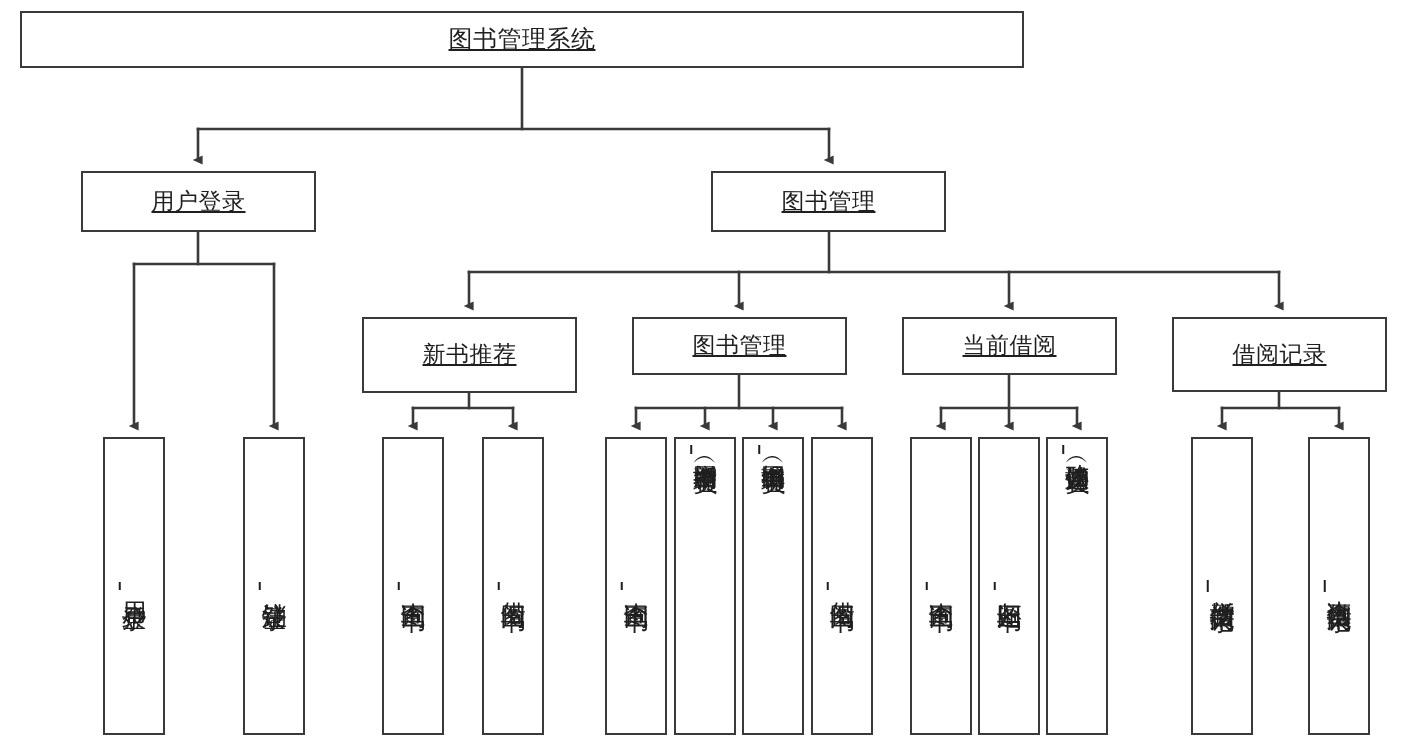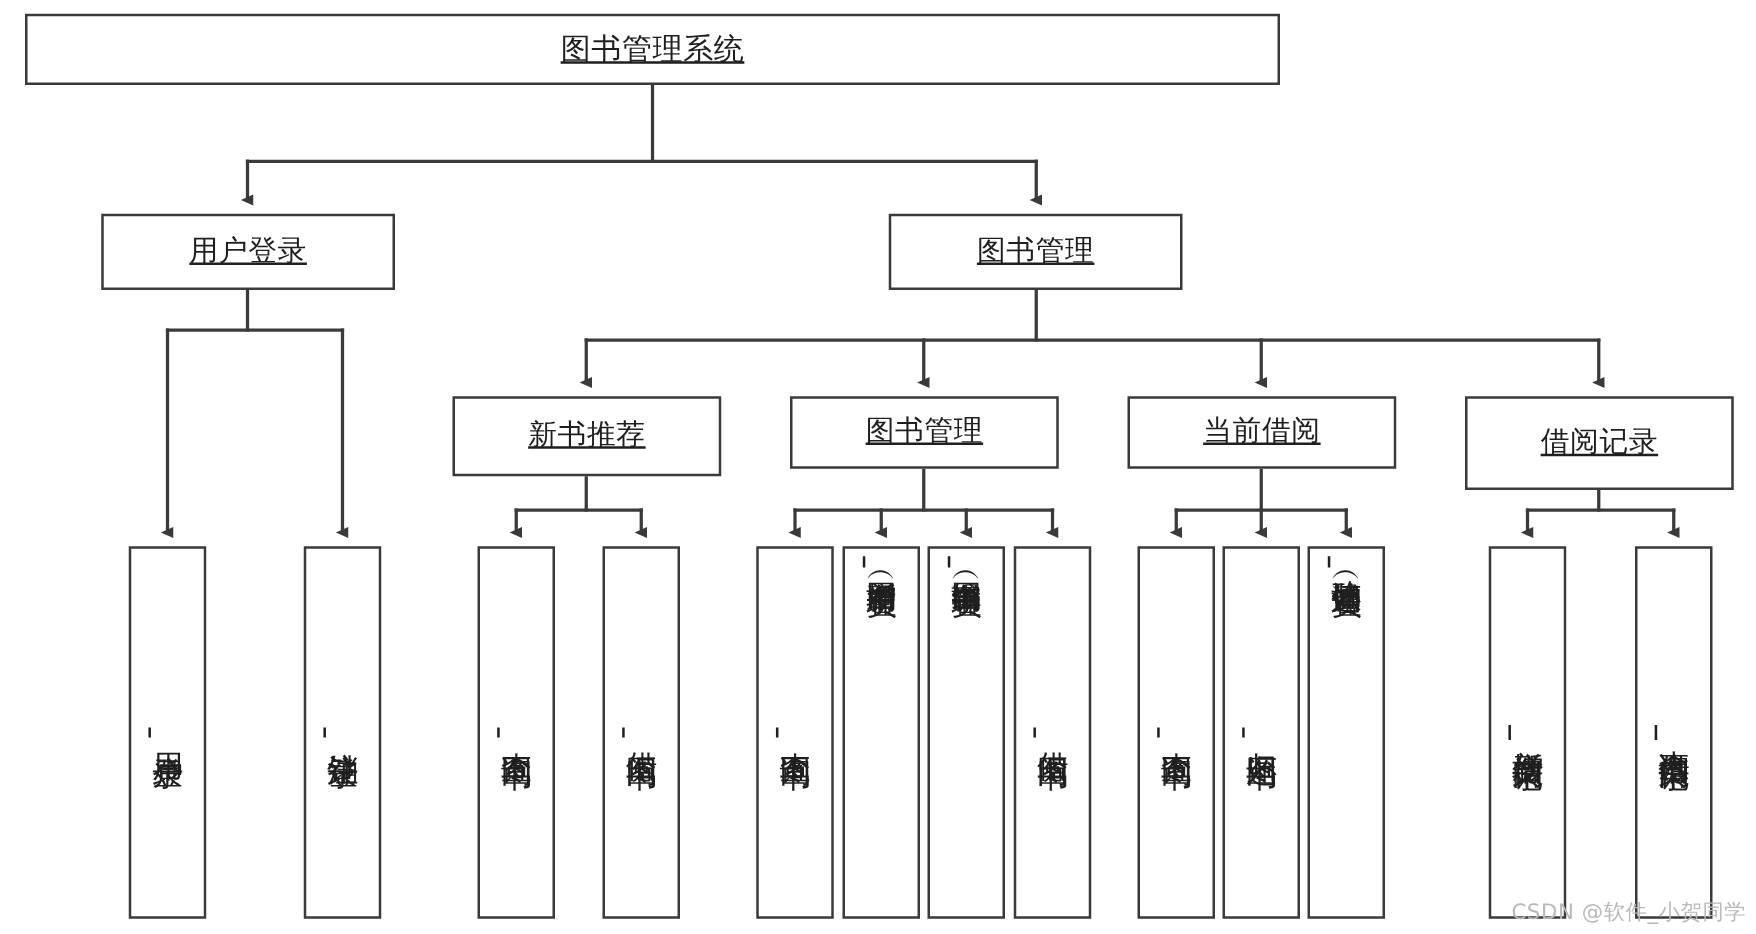--- a/index.html
+++ b/index.html
@@ -138,21 +138,21 @@
     <span class="lbl">图书管理系统</span>
   </div>
 
   <div class="node horiz" style="left:81px; top:171px; width:235px; height:61px;">
     <span class="lbl">用户登录</span>
   </div>
   <div class="node horiz" style="left:711px; top:171px; width:235px; height:61px;">
     <span class="lbl">图书管理</span>
   </div>
 
-  <div class="node horiz" style="left:362px; top:317px; width:215px; height:64px;">
+  <div class="node horiz" style="left:362px; top:317px; width:215px; height:76px;">
     <span class="lbl">新书推荐</span>
   </div>
   <div class="node horiz" style="left:632px; top:317px; width:215px; height:58px;">
     <span class="lbl">图书管理</span>
   </div>
   <div class="node horiz" style="left:902px; top:317px; width:215px; height:58px;">
     <span class="lbl">当前借阅</span>
   </div>
   <div class="node horiz" style="left:1172px; top:317px; width:215px; height:75px;">
     <span class="lbl">借阅记录</span>
@@ -195,15 +195,14 @@
     <span class="lbl">确认归还（管理员）</span>
   </div>
 
   <div class="node vert centered" style="left:1191px; top:437px; width:62px; height:298px;">
     <span class="lbl">新增借阅记录</span>
   </div>
   <div class="node vert centered" style="left:1308px; top:437px; width:62px; height:298px;">
     <span class="lbl">查询借阅记录</span>
   </div>
 
-  <div class="watermark">CSDN @软件_小贺同学</div>
 
 </div>
 
 </body></html>

